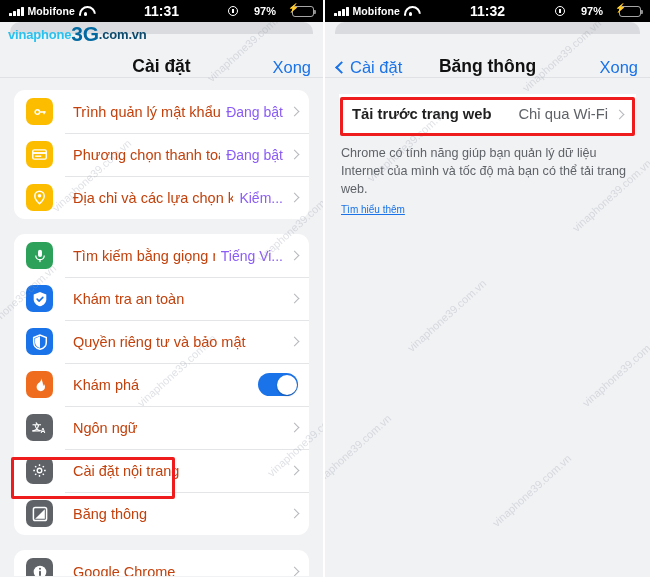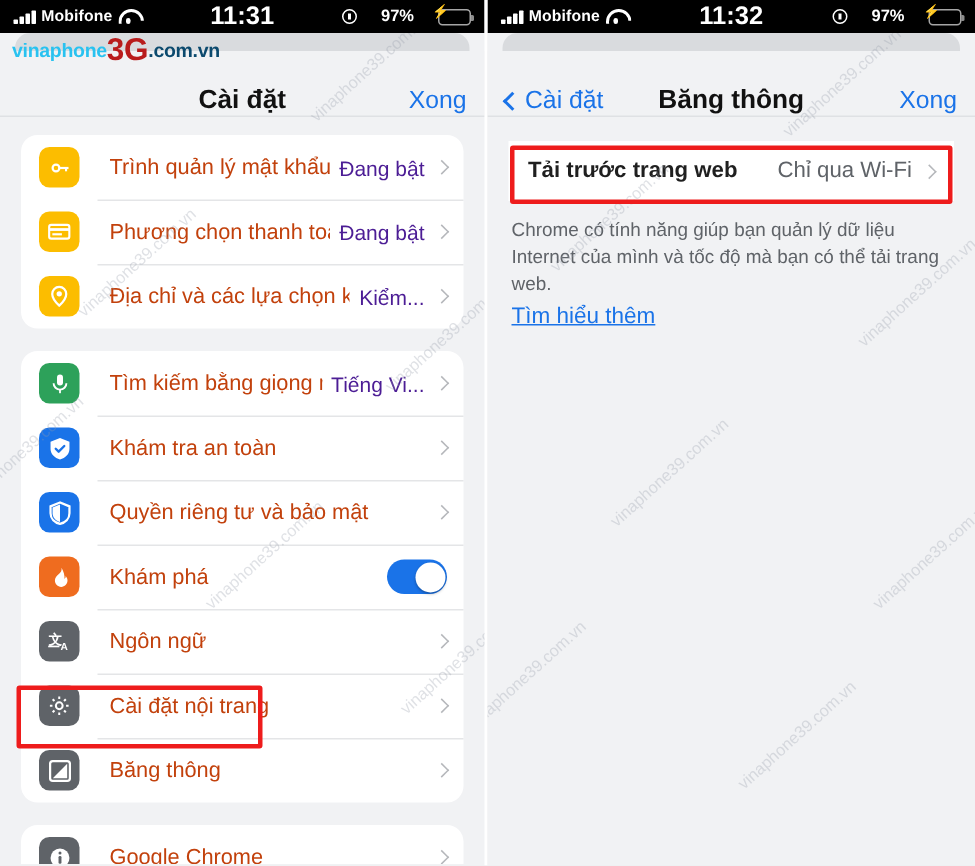--- a/index.html
+++ b/index.html
@@ -39,21 +39,21 @@
     content:""; position:absolute; left:0; top:0; width:13px; height:13px;
     border: 2.2px solid #fff; border-radius: 50%;
     clip-path: polygon(0 0, 100% 0, 100% 46%, 50% 46%, 50% 58%, 0 58%);
   }
   .sb-wifi:after{
     content:""; position:absolute; left:4.6px; top:6.4px; width:3.8px; height:3.8px;
     background:#fff; border-radius:50%;
   }
   .sb-time {
     position:absolute; left:0; right:0; text-align:center;
-    font-size: 17px; font-weight: bold; pointer-events:none;
+    font-size: 14px; font-weight: bold; pointer-events:none;
   }
   .sb-right { margin-left:auto; display:flex; align-items:center; gap:16px; }
   .sb-lock { width:10px; height:10px; border:1.4px solid #fff; border-radius:50%; position:relative; }
   .sb-lock:after{ content:""; position:absolute; left:3.3px; top:1.6px; width:1.4px; height:4px; background:#fff; }
   .sb-pct { font-size: 11px; font-weight: bold; }
   .sb-batt {
     width: 22px; height: 11px; border: 1.3px solid rgba(255,255,255,.65);
     border-radius: 3px; position: relative; padding: 1px;
   }
   .sb-batt:after{
@@ -123,21 +123,21 @@
   .ic-green  { background:#2da15a; }
   .ic-blue   { background:#1a73e8; }
   .ic-orange { background:#ef6c1f; }
   .ic-grey   { background:#5f6368; }
   .label {
     margin-left: 20px;
     font-size: 14.5px; color:#c2410c;
     white-space: nowrap; overflow:hidden;
   }
   .value {
-    margin-left:auto; font-size:14px; color:#4c1d95;
+    margin-left:auto; font-size:14px; color:#8b5cf6;
     white-space:nowrap; padding-left:6px;
   }
   .chev {
     margin-left: 8px;
     width:7px; height:7px;
     border-top:1.7px solid #b5b7bb; border-right:1.7px solid #b5b7bb;
     transform: rotate(45deg);
     flex: 0 0 7px;
   }
   .toggle {
@@ -163,21 +163,21 @@
   }
   .rp-label { font-size:14.8px; color:#1f1f1f; font-weight:bold; }
   .rp-value { margin-left:auto; font-size:14.8px; color:#5f6368; }
   .rp-desc {
     margin: 11px 16px 0 16px;
     font-size: 12.6px; line-height: 1.42; color:#5f6368;
     position:relative; z-index:2;
   }
   .rp-link {
     margin: 3px 16px 0 16px;
-    font-size: 15px; color:#1a73e8; position:relative; z-index:2;
+    font-size: 10px; color:#1a73e8; position:relative; z-index:2;
     display:inline-block;
   }
 
   
   .wm {
     position:absolute;
     color: rgba(150,157,168,.30);
     font-size: 12px;
     transform-origin: left top;
     white-space: nowrap;
@@ -185,21 +185,21 @@
     z-index: 4;
     font-family: "Liberation Sans", sans-serif;
   }
   .logo-wm {
     position:absolute; left: 8px; top: 22px;
     font-size: 13px; font-weight: bold;
     z-index: 7; white-space:nowrap;
     letter-spacing: -.2px;
   }
   .logo-wm .a { color:#29c2f0; }
-  .logo-wm .b { color:#b91c1c; font-size:21px; vertical-align:-2px; font-weight:bold;}
+  .logo-wm .b { color:#0369a1; font-size:21px; vertical-align:-2px; font-weight:bold;}
   .logo-wm .c { color:#0c4a6e; }
 </style>
 </head>
 <body>
 
 <div class="screens">
 
   <div class="panel left">
 
     <div class="statusbar">

